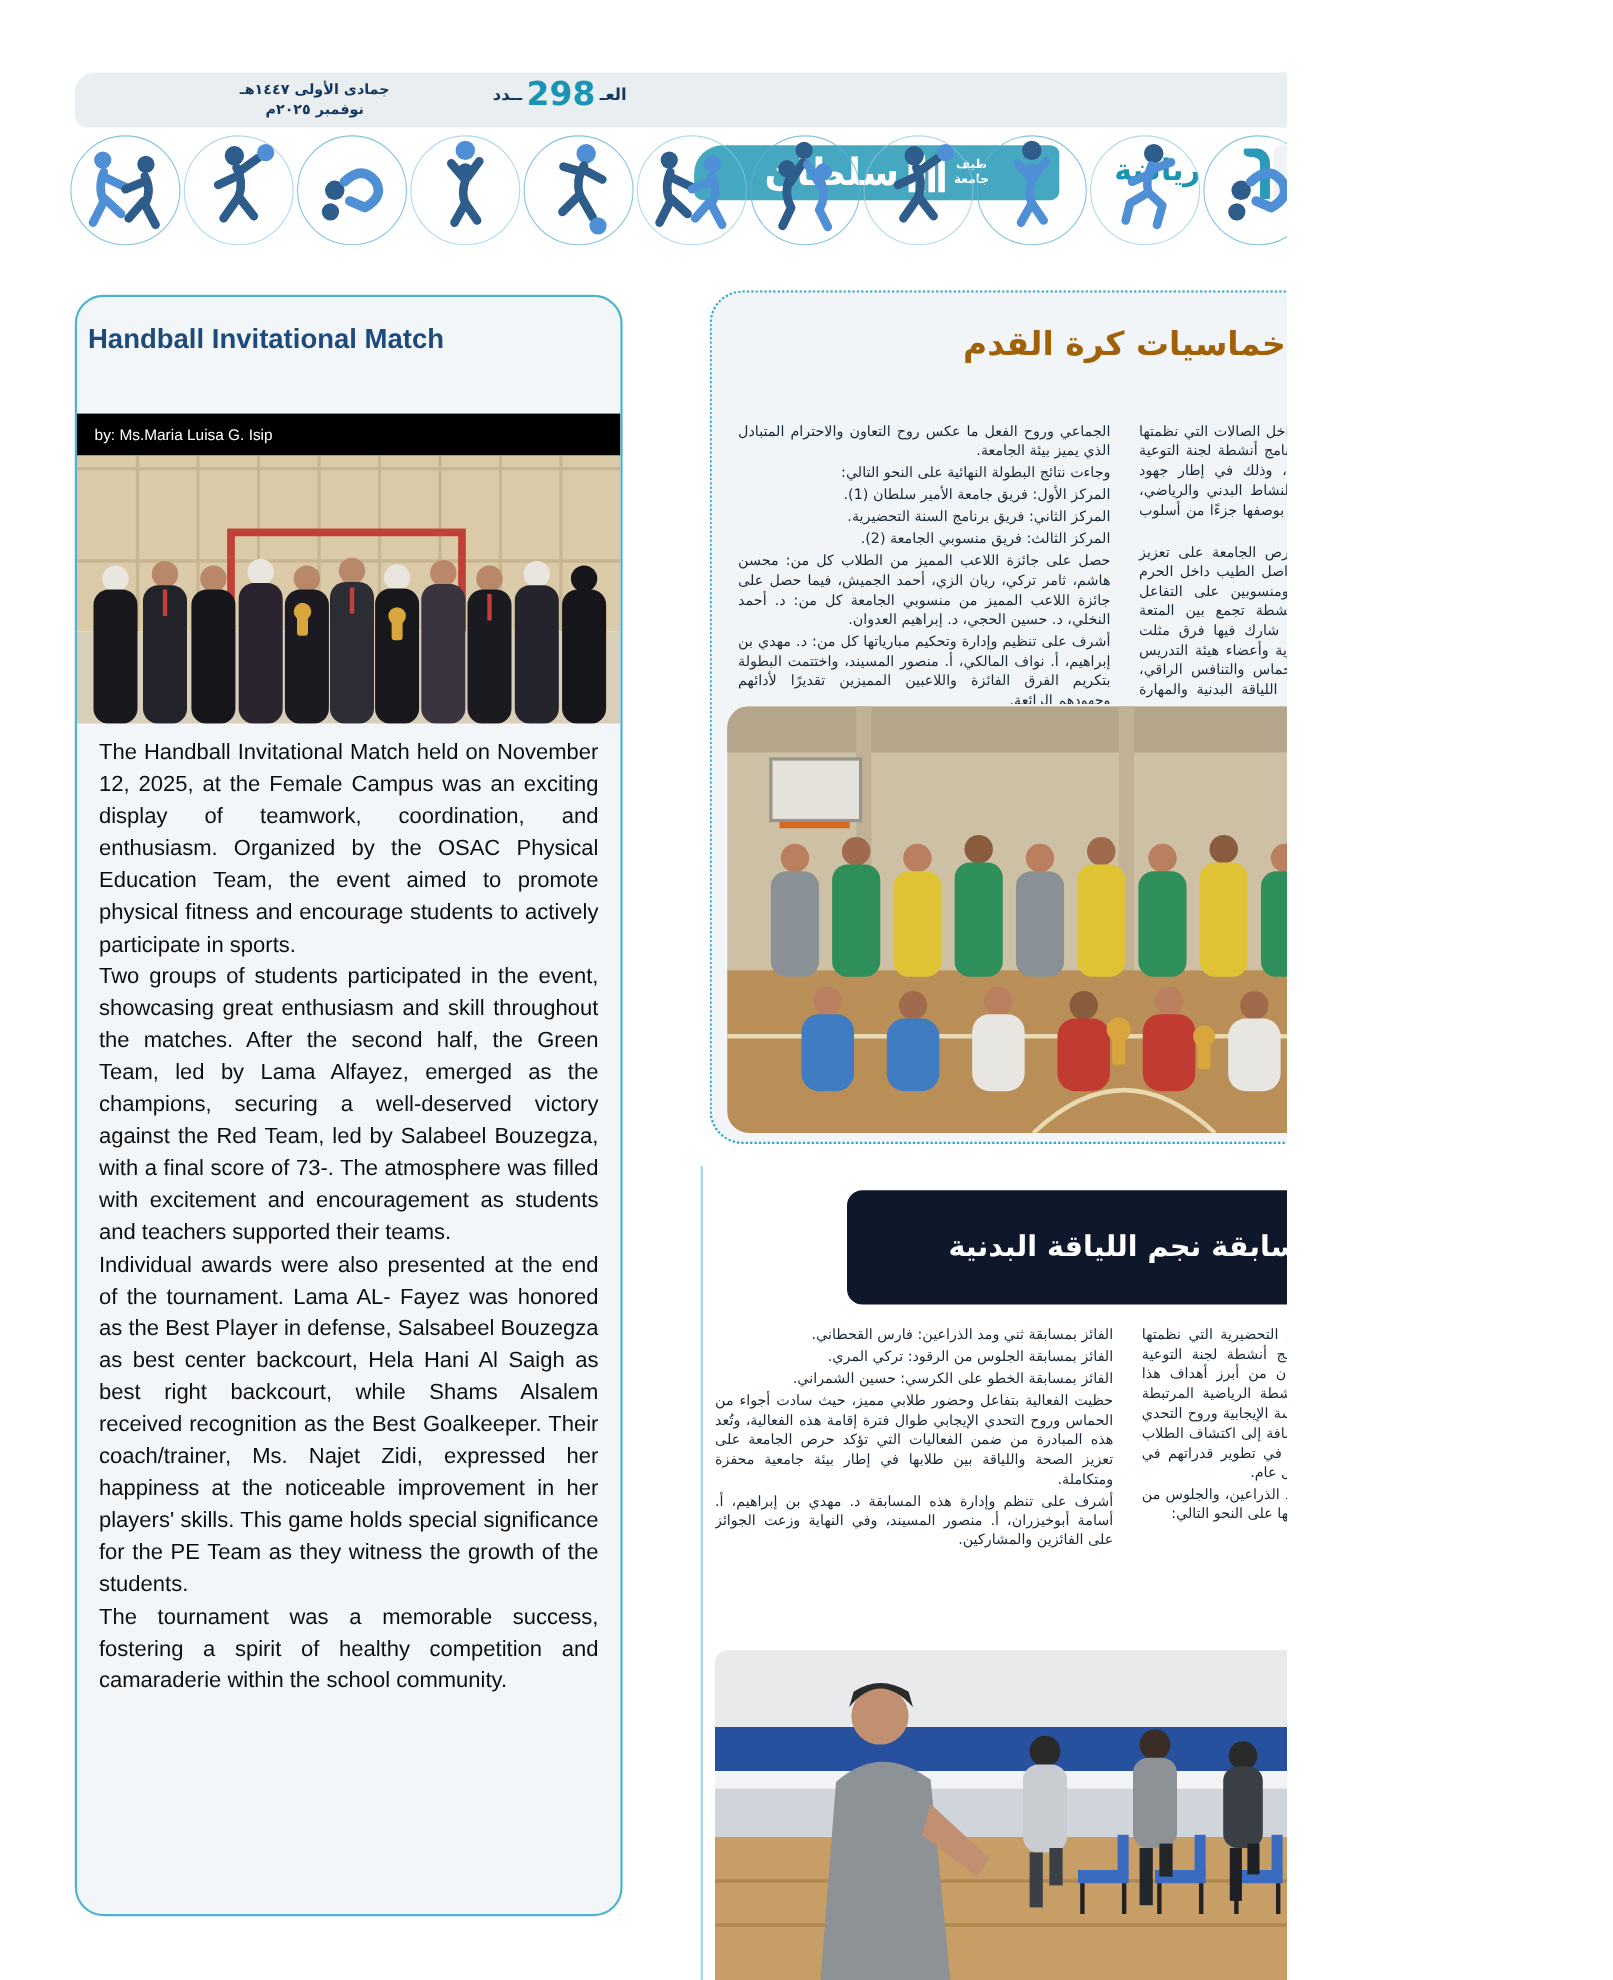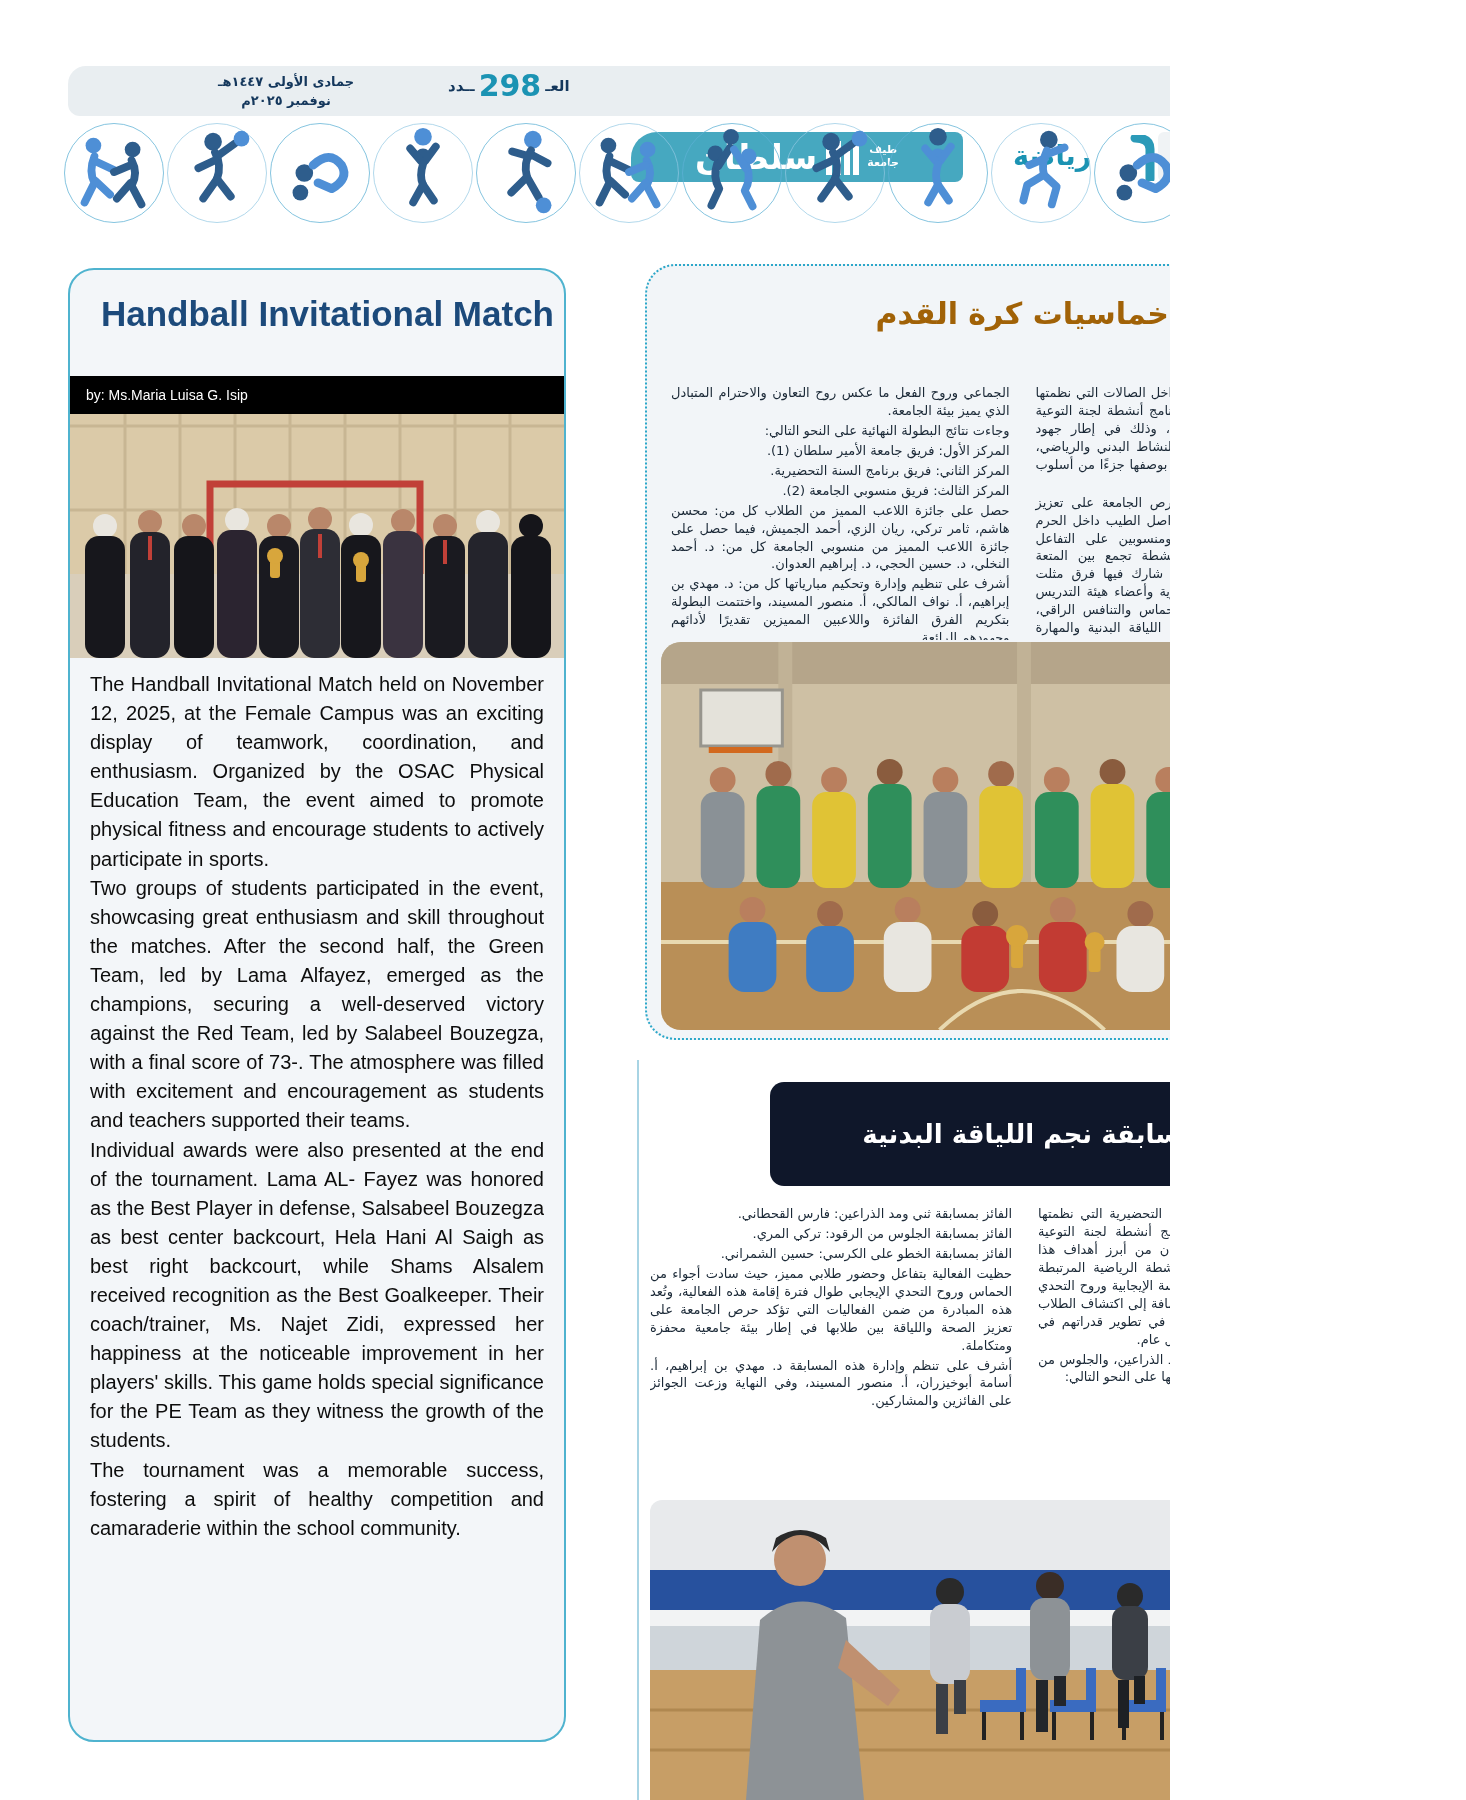--- a/index.html
+++ b/index.html
@@ -32,21 +32,21 @@
   
   .icons-row{position:absolute;left:64px;top:123px;width:1340px;display:flex;}
   .sport-circle{flex:0 0 100px;height:100px;margin-right:3px;border-radius:50%;
     border:1.5px solid rgba(92,176,212,.75);box-sizing:border-box;}
   .sport-circle:nth-child(even){border-color:rgba(146,200,226,.7);}
   .sport-circle svg{width:100%;height:100%;}
 
   
   .card-en{position:absolute;left:68px;top:268px;width:498px;height:1474px;box-sizing:border-box;
     background:#f3f6f9;border:2px solid #4fb3cf;border-radius:26px;overflow:hidden;}
-  .en-title{margin:24px 10px 0;text-align:right;font-size:35px;font-weight:bold;color:#1c4a7b;}
+  .en-title{margin:24px 10px 0;text-align:left;font-size:25px;font-weight:bold;color:#1c4a7b;}
   .byline-bar{position:absolute;left:0;right:0;top:106px;height:38px;background:#000000;
     color:#fff;font-size:14px;line-height:38px;padding-left:16px;}
   .photo-en{position:absolute;left:0;right:0;top:144px;height:244px;overflow:hidden;}
   .en-body{position:absolute;left:20px;right:20px;top:400px;bottom:14px;overflow:hidden;
     font-size:20px;line-height:1.455;color:#0d0d0d;text-align:justify;}
   .en-body p{margin:0;}
 
   
   .card-ar1{position:absolute;left:645px;top:264px;width:755px;height:776px;box-sizing:border-box;
     background:#f2f5f8;border:2px dotted #2ba7c9;border-radius:30px;overflow:hidden;}

